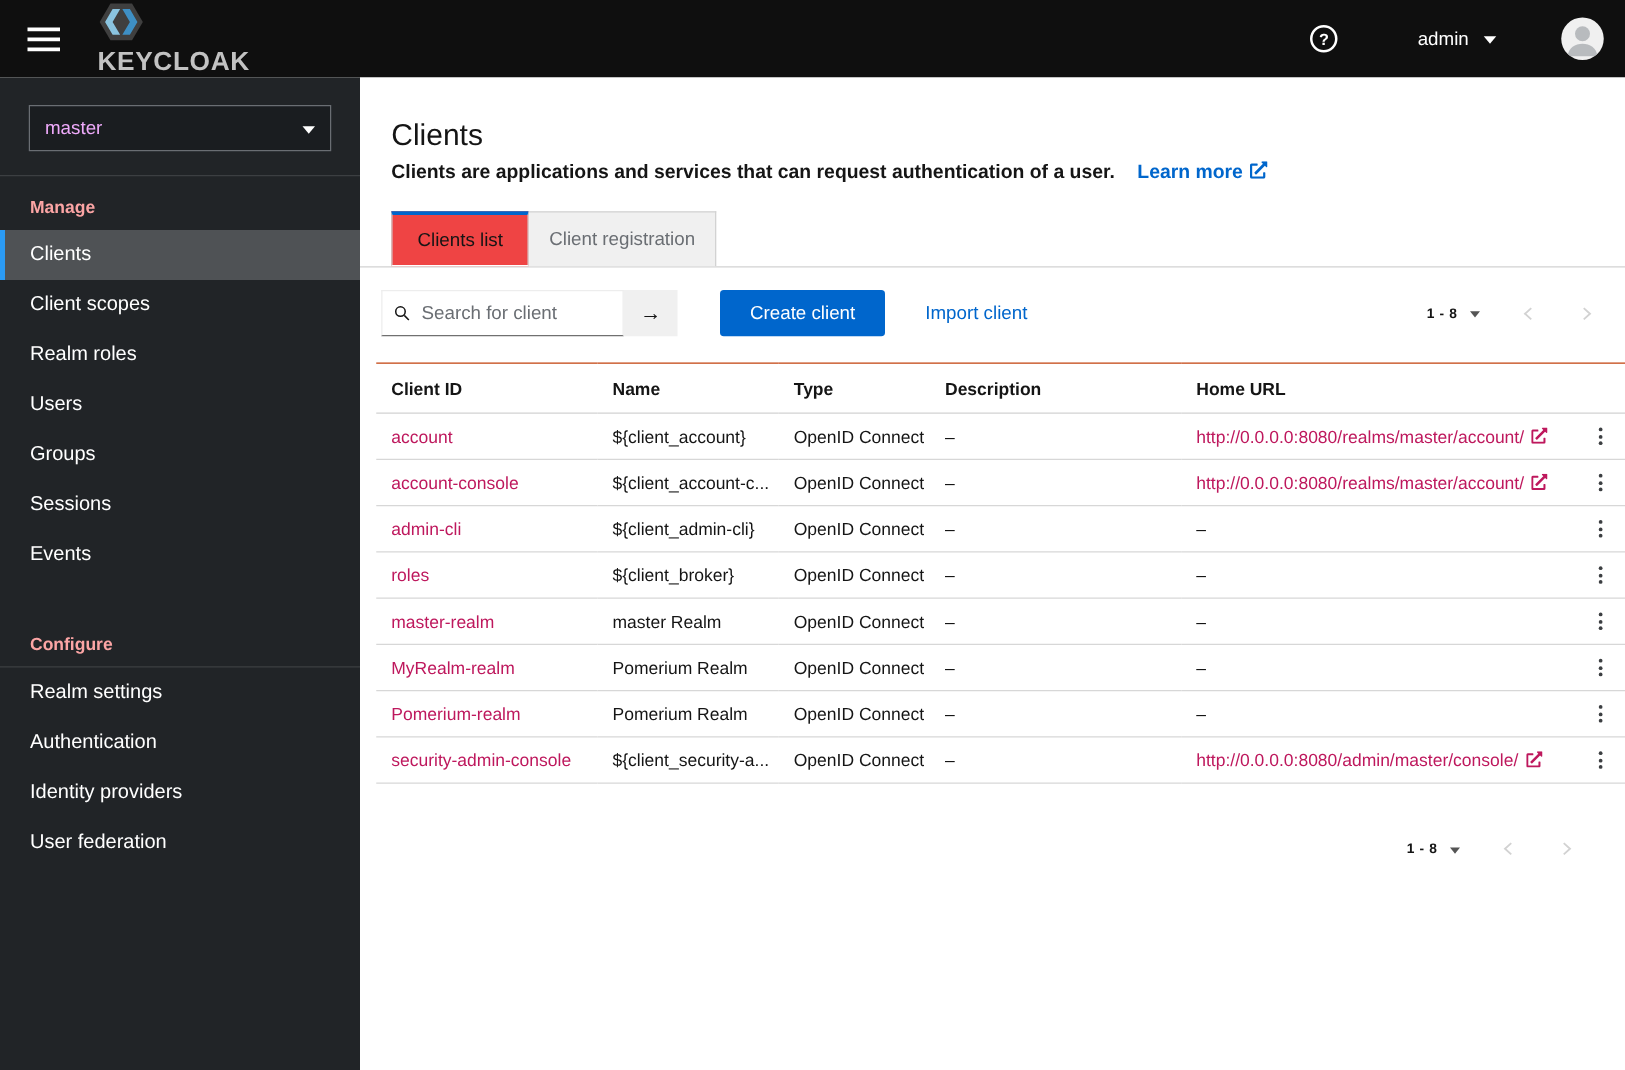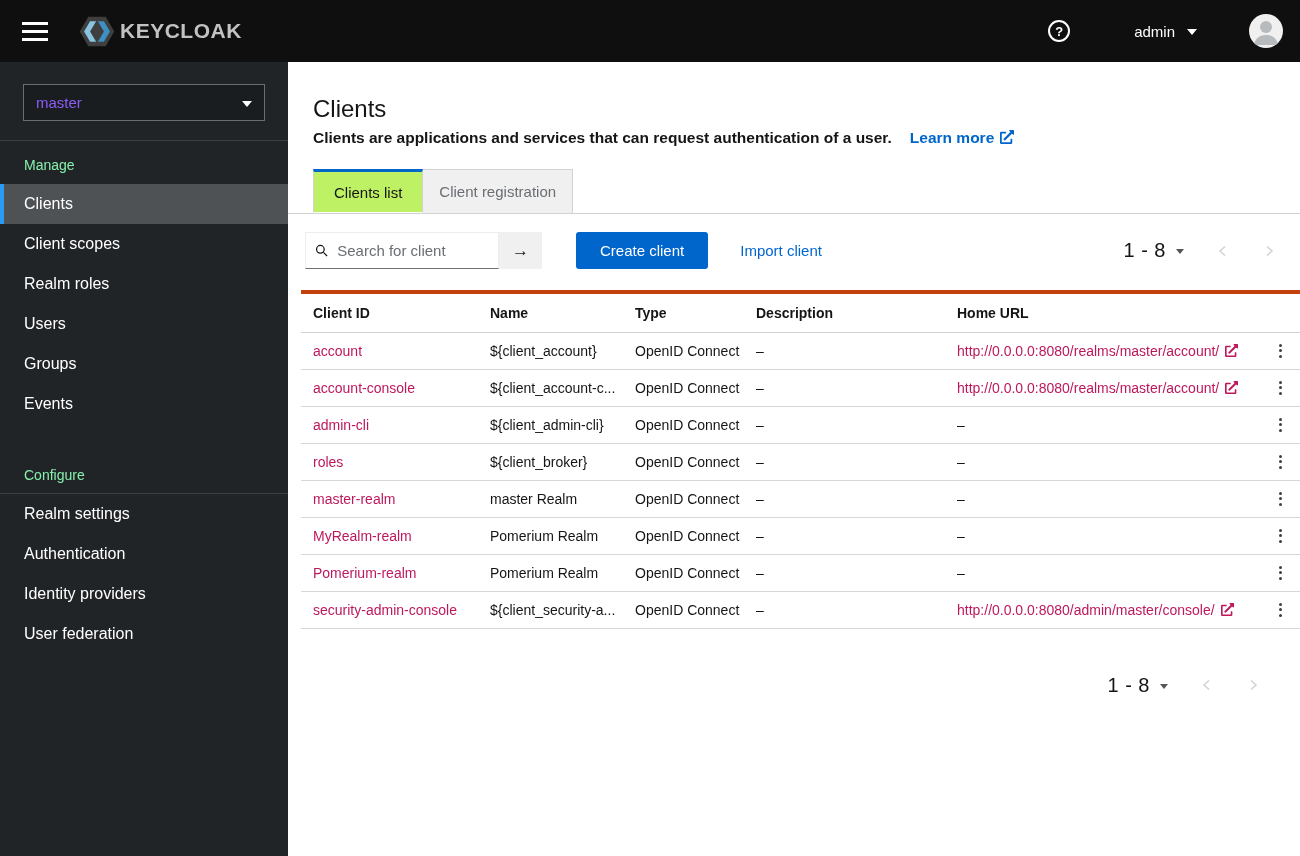--- a/index.html
+++ b/index.html
@@ -12,89 +12,89 @@
   .app { display:flex; flex-direction:column; width:100%; height:100%; }
 
   
   .masthead {
     height:62px; flex-shrink:0; background:#0f0f0f;
     display:flex; align-items:center; padding:0 17px 0 22px;
   }
   .hamburger { background:none; border:none; padding:6px 0; margin-right:30px;
     display:flex; flex-direction:column; gap:5px; cursor:pointer; }
   .hamburger span { width:26px; height:3px; background:#fff; display:block; }
-  .brand { display:flex; align-items:center; gap:4px; cursor:pointer; }
+  .brand { display:flex; align-items:flex-start; gap:4px; cursor:pointer;flex-direction:column; }
   .brand-text { font-size:21px; font-weight:700; color:#c2c2c2; letter-spacing:0.5px; }
   .masthead-right { margin-left:auto; display:flex; align-items:center; }
   .help-btn { background:none; border:none; margin-right:52px; cursor:pointer; }
   .help-circle { width:22px; height:22px; border:2px solid #fff; border-radius:50%;
     color:#fff; font-size:13px; font-weight:700; display:flex; align-items:center; justify-content:center; }
   .user-btn { background:none; border:none; display:flex; align-items:center; gap:12px;
     color:#fff; font-size:15px; margin-right:46px; cursor:pointer; }
   .caret-down { width:0; height:0; border-left:5px solid transparent; border-right:5px solid transparent;
     border-top:6px solid #fff; display:inline-block; margin-top:2px; }
   .avatar { width:34px; height:34px; border-radius:50%; background:#f0f0f0; overflow:hidden;
     display:flex; justify-content:center; align-items:flex-end; }
 
   
   .body-row { display:flex; flex:1; min-height:0; }
 
   
   .sidebar { width:288px; flex-shrink:0; background:#212427; color:#fff; }
   .realm-selector { margin:22px 23px 0; height:37px; border:1px solid #6a6e73;
-    display:flex; align-items:center; padding:0 12px; font-size:15px; color:#8b5cf6; cursor:pointer; background:#1a1d20; }
+    display:flex; align-items:center; padding:0 12px; font-size:15px; color:#f0abfc; cursor:pointer; background:#1a1d20; }
   .realm-selector .caret-down { margin-left:auto; }
   .nav-divider { height:1px; background:#3c3f42; margin-top:19px; }
-  .nav-section-title { padding:16px 0 11px 24px; font-size:14px; color:#86efac; }
+  .nav-section-title { padding:16px 0 11px 24px; font-size:14px; color:#fca5a5;font-weight:bold; }
   .nav-section-title.configure { padding-top:43px; padding-bottom:10px; }
   .nav-list { list-style:none; margin:0; padding:0; }
   .nav-item { height:40px; display:flex; align-items:center; padding-left:20px;
     border-left:4px solid transparent; font-size:16px; color:#fff; cursor:pointer; }
   .nav-item.active { background:#4f5255; border-left-color:#2b9af3; }
 
   
   main { flex:1; background:#fff; overflow:hidden; }
   .page-header { padding:33px 25px 0; }
   .page-title { margin:0; font-size:24px; font-weight:500; color:#151515; }
   .page-desc { margin:6px 0 0; font-size:15.5px; color:#151515;font-weight:bold; }
   .learn-more { margin-left:18px; color:#0066cc; text-decoration:none; white-space:nowrap; }
   .ext-icon { vertical-align:-1px; margin-left:6px; }
 
   
   .tabs { display:flex; margin-top:22px; border-bottom:1px solid #d2d2d2; align-items:stretch; }
   .tab-spacer { width:25px; }
   .tab { height:44px; padding:0 16px; font-size:15px; font-family:inherit; display:flex; align-items:center;
     background:#f0f0f0; color:#6a6e73; border:none; border-top:1px solid #d2d2d2;
     border-right:1px solid #d2d2d2; cursor:pointer; }
-  .tab.active { background:#bef264; color:#151515; border:1px solid #d2d2d2;
+  .tab.active { background:#ef4444; color:#151515; border:1px solid #d2d2d2;
     border-top:3px solid #0066cc; border-bottom:1px solid #fff; margin-bottom:-1px; padding:0 20px; }
 
   
   .toolbar { display:flex; align-items:center; padding:18px 16px 0 17px; }
   .search-group { display:flex; height:37px; }
   .search-box { display:flex; align-items:center; width:194px; background:#fff;
     border:1px solid #ededed; border-bottom:1px solid #707070; padding:0 9px; gap:7px; }
   .search-box input { border:none; outline:none; width:100%; font-size:15px;
     font-family:inherit; color:#151515; background:transparent; }
   .search-box input::placeholder { color:#6a6e73; }
   .search-submit { width:43px; background:#f0f0f0; border:none; font-size:17px; color:#151515; cursor:pointer; }
   .btn-primary { margin-left:34px; height:37px; padding:0 24px; background:#0066cc; color:#fff;
     border:none; border-radius:3px; font-size:15px; font-family:inherit; cursor:pointer; }
   .import-link { margin-left:32px; color:#0066cc; font-size:15px; text-decoration:none; }
 
   .pagination { display:flex; align-items:center; }
   .toolbar .pagination { margin-left:auto; padding-right:8px; }
-  .pagi-range { font-size:20px; font-weight:400; color:#151515; letter-spacing:0.5px; }
+  .pagi-range { font-size:11px; font-weight:700; color:#151515; letter-spacing:0.5px; }
   .pagi-caret { width:0; height:0; border-left:4px solid transparent; border-right:4px solid transparent;
     border-top:5px solid #555; display:inline-block; margin-left:10px; margin-top:2px; cursor:pointer; }
   .chev { background:none; border:none; color:#d2d2d2; margin-left:32px; padding:0; cursor:default; display:flex; }
 
   
   .clients-table { margin:21px 0 0 13px; width:calc(100% - 13px); border-collapse:collapse;
-    table-layout:fixed; border-top:4px solid #c2410c; }
+    table-layout:fixed; border-top:1px solid #c2410c; }
   .clients-table th { text-align:left; font-size:14px; font-weight:700; color:#151515;
     padding:0 12px; height:40px; border-bottom:1px solid #d2d2d2; white-space:nowrap; }
   .clients-table td { font-size:14px; color:#151515; padding:0 12px; height:37px;
     border-bottom:1px solid #d7d7d7; white-space:nowrap; overflow:hidden; }
   .clients-table a { color:#be185d; text-decoration:none; }
   .col-id { width:177px; } .col-name { width:145px; } .col-type { width:121px; }
   .col-desc { width:201px; } .col-url { width:auto; } .col-kebab { width:40px; }
   .kebab { background:none; border:none; display:inline-flex; flex-direction:column; gap:2.5px;
     padding:6px 8px; cursor:pointer; vertical-align:middle; }
   .kebab i { width:3px; height:3px; border-radius:50%; background:#3c3f42; display:block; }
@@ -157,20 +157,23 @@
         <li class="nav-item">
             <span>Realm roles</span>
           </li>
         <li class="nav-item">
             <span>Users</span>
           </li>
         <li class="nav-item">
             <span>Groups</span>
           </li>
         <li class="nav-item">
+            <span>Sessions</span>
+          </li>
+        <li class="nav-item">
             <span>Events</span>
           </li>
       </ul>
       <div class="nav-section-title configure">Configure</div>
       <div class="nav-divider" style="margin-top:0;"></div>
       <ul class="nav-list">
         <li class="nav-item">
             <span>Realm settings</span>
           </li>
         <li class="nav-item">

